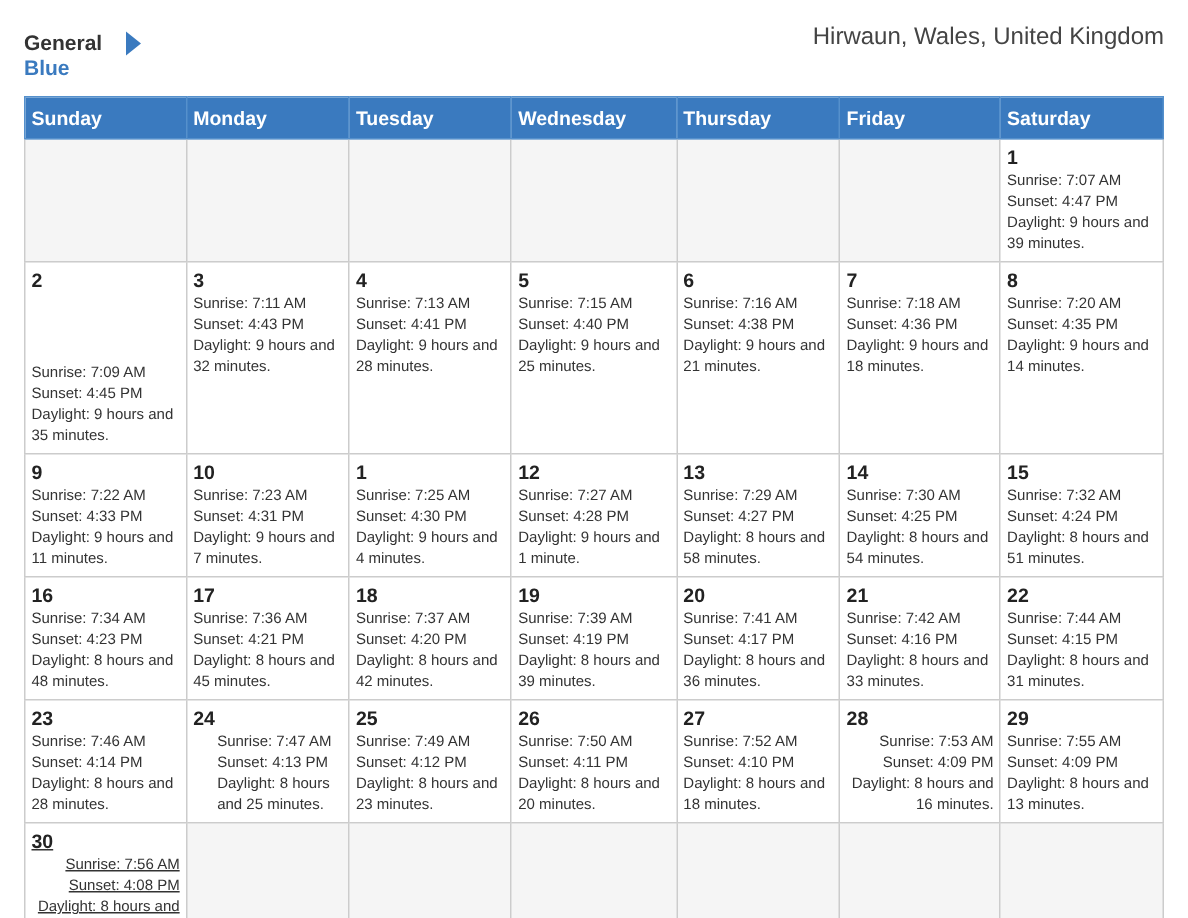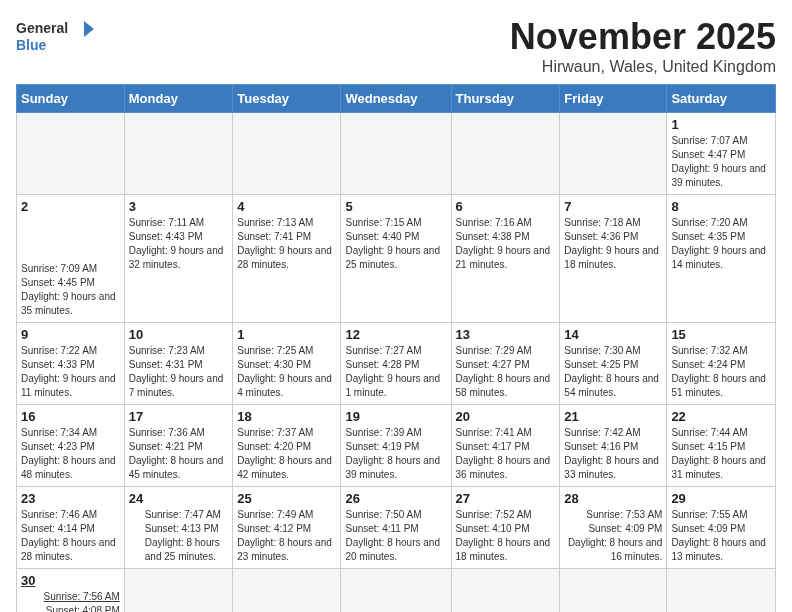--- a/index.html
+++ b/index.html
@@ -82,21 +82,20 @@
 
 <div class="header-section">
   <div class="logo">
 <svg width="80" height="40" viewBox="0 0 80 40">
   <text x="0" y="17" font-size="14" fill="#333" font-family="Arial, sans-serif" font-weight="bold">General</text>
   <text x="0" y="34" font-size="14" fill="#3a7abf" font-family="Arial, sans-serif" font-weight="bold">Blue</text>
   <polygon points="68,5 78,13 68,21" fill="#3a7abf"></polygon>
 </svg>
     </div>
   <div class="title-section">
-    <div class="month-title">November 2025</div>
     <div class="location-subtitle">Hirwaun, Wales, United Kingdom</div>
   </div>
 </div>
 
 <table class="calendar-table">
   <thead>
     <tr>
     <th>Sunday</th>
         <th>Monday</th>
         <th>Tuesday</th>
@@ -130,21 +129,21 @@
         </td>
         <td>
           <span class="day-number">3</span>
           <div class="day-info" style="white-space: pre-line;">Sunrise: 7:11 AM
 Sunset: 4:43 PM
 Daylight: 9 hours and 32 minutes.</div>
         </td>
         <td>
           <span class="day-number">4</span>
           <div class="day-info" style="white-space: pre-line;">Sunrise: 7:13 AM
-Sunset: 7:41 PM
+Sunset: 4:41 PM
 Daylight: 9 hours and 28 minutes.</div>
         </td>
         <td>
           <span class="day-number">5</span>
           <div class="day-info" style="white-space: pre-line;">Sunrise: 7:15 AM
 Sunset: 4:40 PM
 Daylight: 9 hours and 25 minutes.</div>
         </td>
         <td>
           <span class="day-number">6</span>

